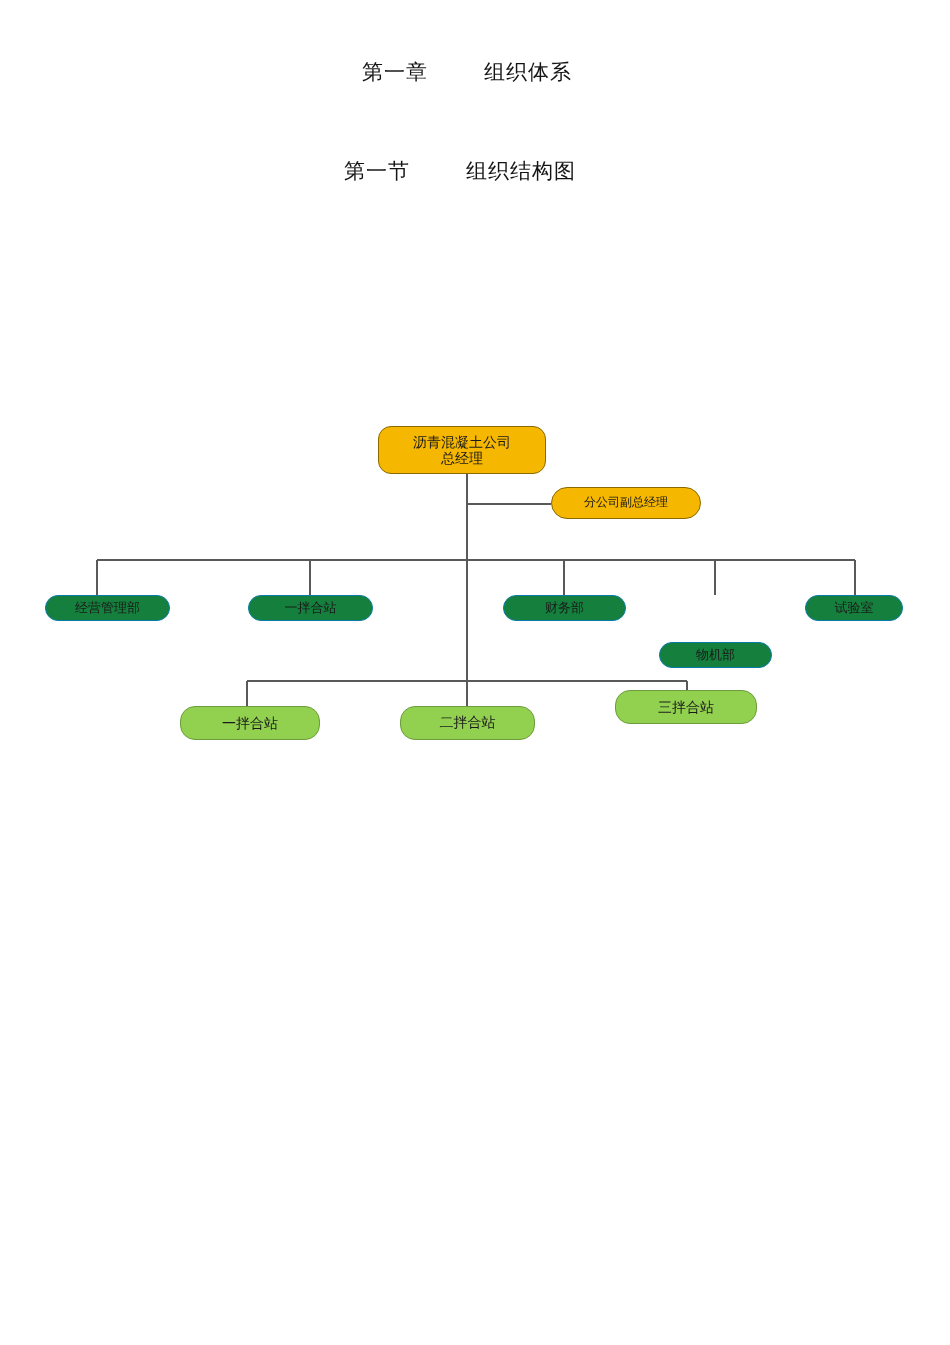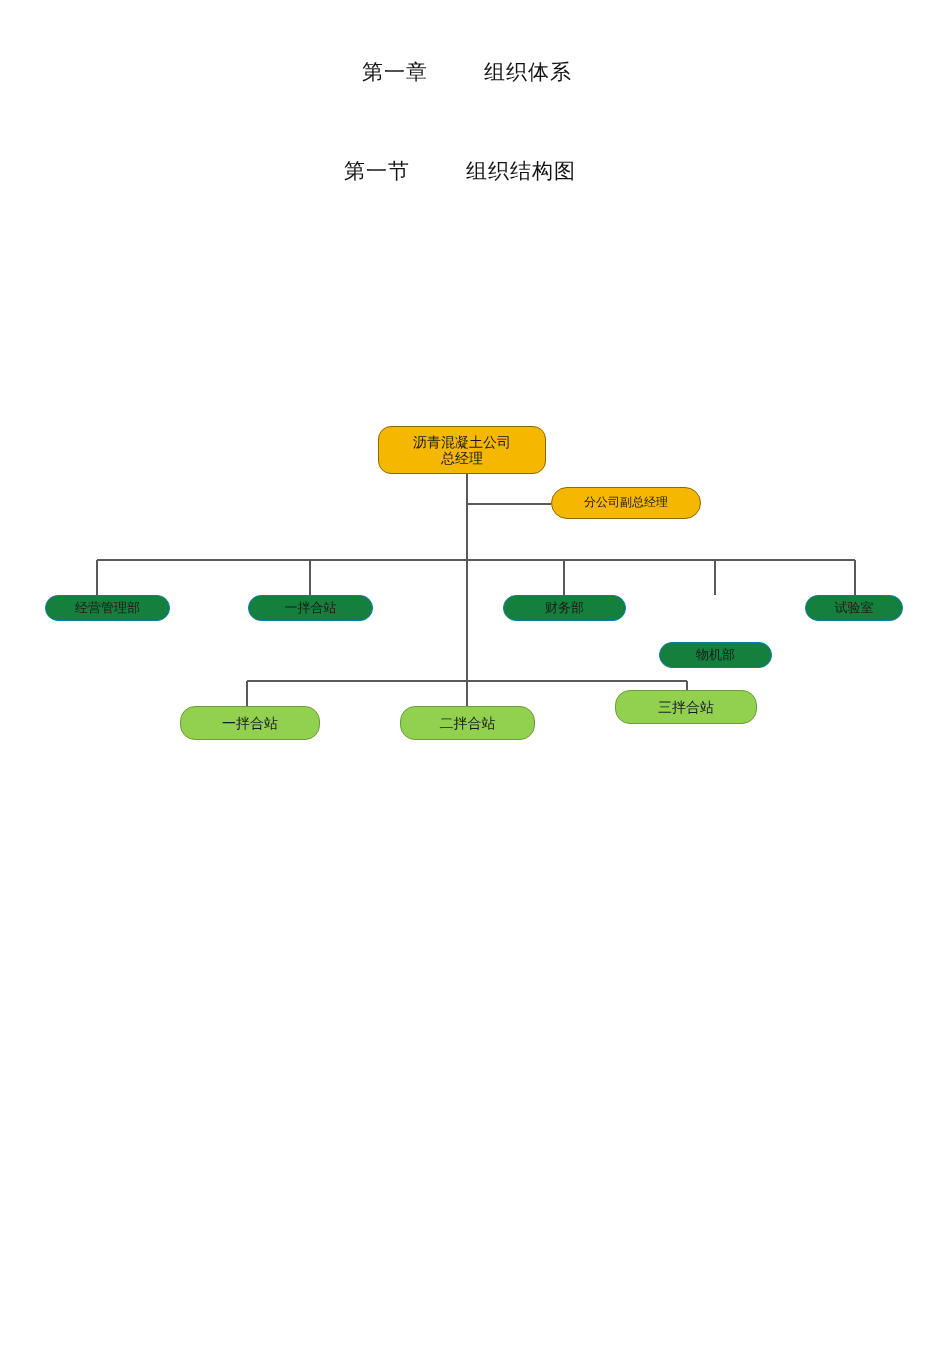--- a/index.html
+++ b/index.html
@@ -122,21 +122,21 @@
   #node-dept-2 { left: 503px; top: 595px; width: 123px; }
   #node-dept-3 { left: 659px; top: 595px; width: 113px; margin-top: 47px; }
   #node-dept-4 { left: 805px; top: 595px; width: 98px;  }
 
   .node-station {
     height: 34px;
     border-radius: 15px;
     font-size: 14px;
   }
   #node-station-0 { left: 180px; top: 706px; width: 140px; }
-  #node-station-1 { left: 400px; top: 706px; width: 135px; }
+  #node-station-1 { left: 400px; top: 706px; width: 135px; font-family: Liberation Mono, monospace; }
   #node-station-2 { left: 615px; top: 690px; width: 142px; text-align: center; }
 </style>
 </head>
 <body>
 
 <div class="page">
 
   <div class="heading" id="section-heading"><span>第一节</span><span class="gap"></span><span>组织结构图</span></div>
 
   <div class="heading" id="chapter-heading"><span>第一章</span><span class="gap"></span><span>组织体系</span></div>

